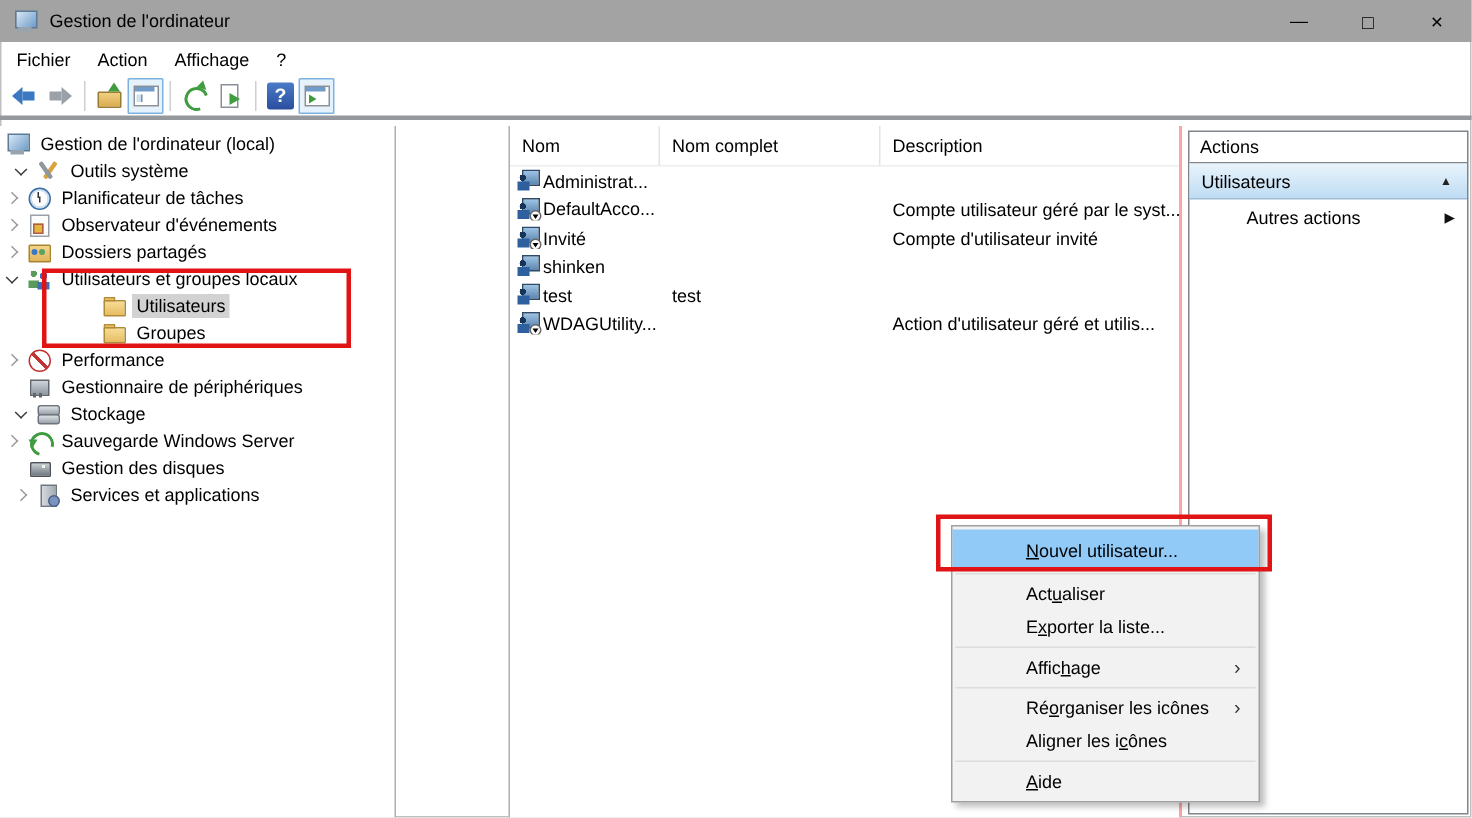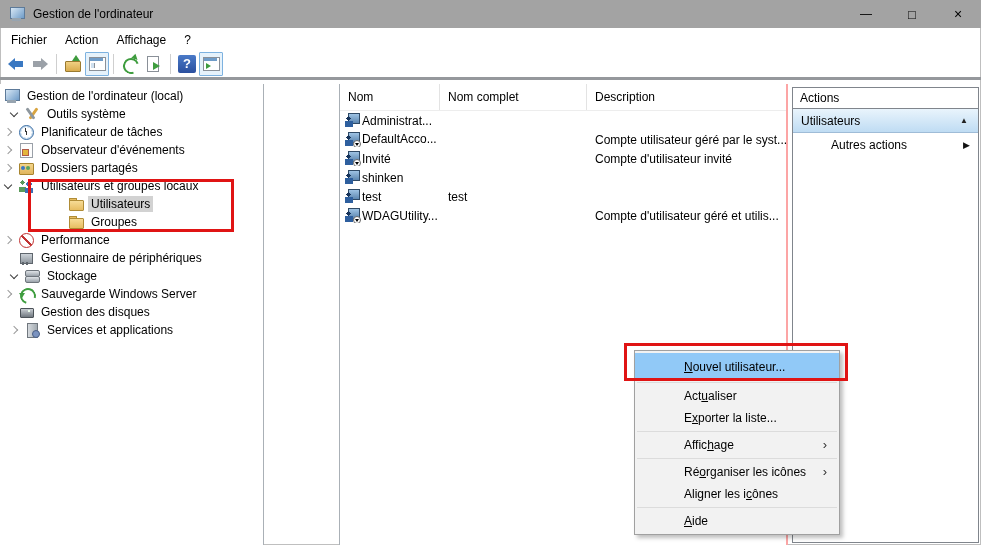--- a/index.html
+++ b/index.html
@@ -310,21 +310,21 @@
     <div class="cell c3"></div>
   </div>
   <div class="lrow">
     <div class="cell c1" style="display:flex;align-items:center">
       <span class="uicon" data-icon="user-disabled">
           <span class="badge"></span>
         </span>
       <span>WDAGUtility...</span>
     </div>
     <div class="cell c2"></div>
-    <div class="cell c3">Compte d'utilisateur géré et utilis...</div>
+    <div class="cell c3">Action d'utilisateur géré et utilis...</div>
   </div>
 </div>
 
 <div class="actions-panel">
   <div class="ap-header">Actions</div>
   <div class="ap-group">
     <span>Utilisateurs</span>
     <span class="glyph">▲</span>
   </div>
   <div class="ap-item">

